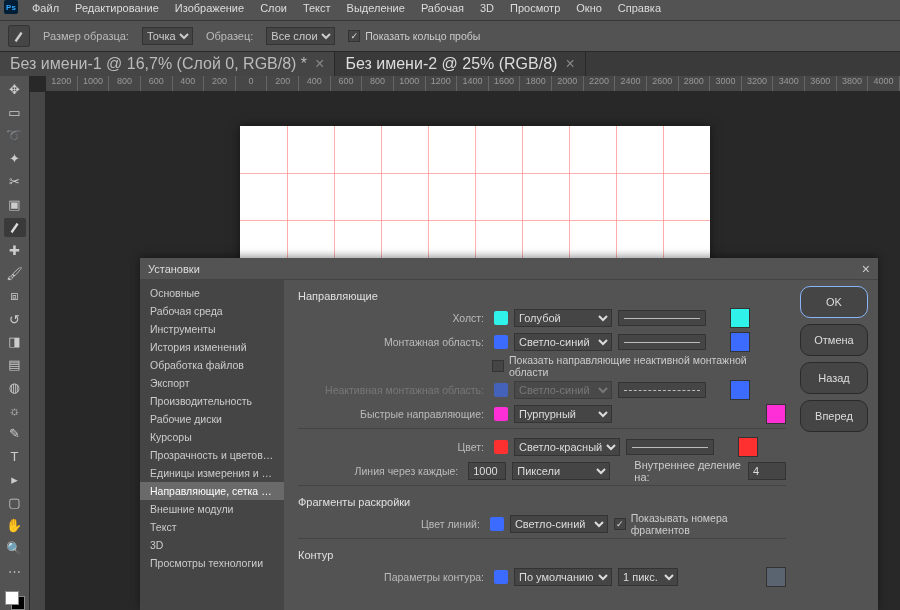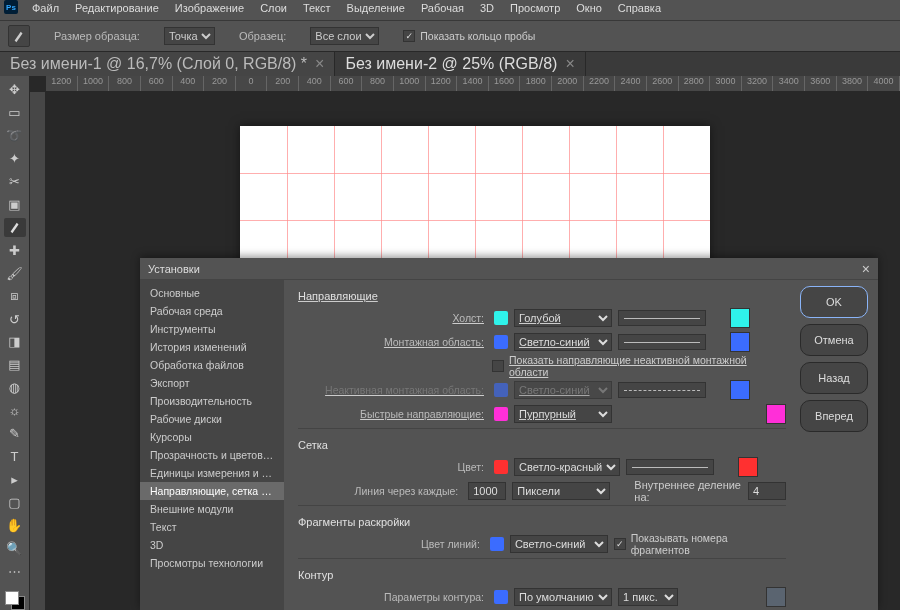--- a/index.html
+++ b/index.html
@@ -4,21 +4,21 @@
 <style>
 * { margin: 0; padding: 0; box-sizing: border-box; font-family: "Segoe UI", Tahoma, sans-serif; }
 body { background: #323232; color: #ccc; font-size: 11px; overflow: hidden; width: 900px; height: 610px; position: relative; }
 
 
 .menubar { height: 20px; background: #535353; display: flex; align-items: flex-start; padding-left: 4px; font-size: 11px; color: #ddd; }
 .menubar .ps-icon { width: 14px; height: 14px; background: #001e36; color: #31a8ff; font-size: 8px; font-weight: bold; display: flex; align-items: center; justify-content: center; border-radius: 2px; margin-right: 6px; }
 .menubar .menu-item { padding: 2px 8px; cursor: default; }
 
 
-.optionsbar { height: 32px; background: #535353; border-top: 1px solid #383838; border-bottom: 1px solid #282828; display: flex; align-items: center; padding-left: 8px; gap: 24px; font-size: 11px; color: #ccc; }
+.optionsbar { height: 32px; background: #535353; border-top: 1px solid #383838; border-bottom: 1px solid #282828; display: flex; align-items: center; padding-left: 8px; gap: 13px; font-size: 11px; color: #ccc; }
 .optionsbar .tool-icon { width: 22px; height: 22px; background: #454545; border: 1px solid #333; border-radius: 2px; display:flex; align-items:center; justify-content:center; }
 .optionsbar select { background: #454545; color: #ccc; border: 1px solid #333; font-size: 11px; height: 18px; }
 .optionsbar label { color: #bbb; }
 
 
 .doctabs { height: 24px; background: #3a3a3a; display: flex; align-items: stretch; }
 .doctab { padding: 4px 10px; font-size: 16px; color: #bbb; display: flex; align-items: center; border-right: 1px solid #282828; background: #454545; cursor: default; }
 .doctab.active { background: #3a3a3a; color: #ddd; }
 .doctab .x { margin-left: 8px; color: #888; }
 
@@ -46,21 +46,21 @@
 .dialog-title .close { color: #ccc; font-size: 14px; cursor: default; }
 .dialog-body { flex: 1; display: flex; overflow: hidden; }
 
 .sidebar { width: 144px; background: #454545; padding: 4px 0; overflow-y: auto; }
 .sidebar .cat { padding: 3px 10px; font-size: 10.5px; color: #ccc; cursor: default; white-space: nowrap; overflow:hidden; text-overflow: ellipsis;}
 .sidebar .cat.sel { background: #6a6a6a; color: #fff; }
 
 .prefs { flex: 1; padding: 6px 14px 6px 14px; overflow-y: auto; font-size: 11px; color: #ccc; }
 .section-label { color: #e0e0e0; font-size: 11px; margin: 4px 0 4px 0; }
 .section { border-top: 1px solid #444; padding-top: 6px; margin-top: 2px; }
-.section:first-child { border-top: none; padding-top: 0; text-decoration: underline; }
+.section:first-child { border-top: none; padding-top: 0; }
 .row { display: flex; align-items: center; height: 24px; gap: 6px; }
 .row .lab { width: 190px; text-align: right; color: #bbb; font-size: 10.5px; padding-right: 4px; }
 .row .lab.dis { color: #777; }
 .colorwell { width: 14px; height: 14px; border-radius: 2px; flex-shrink: 0; }
 .row select { background: #454545; color: #ddd; border: 1px solid #333; font-size: 11px; height: 18px; min-width: 98px; }
 .row select.dis { color:#888; }
 .row input[type=text] { background: #454545; color: #ddd; border: 1px solid #333; font-size: 11px; height: 18px; width: 38px; padding: 0 4px; text-align: left; }
 .stylebox { width: 88px; height: 16px; border: 1px solid #333; background: #454545; display:flex; align-items:center; justify-content:center; }
 .stylebox hr { width: 76px; border: none; border-top: 1px solid #bbb; }
 .stylebox.dashed hr { border-top: 1px dashed #bbb; }
@@ -271,21 +271,20 @@
         <div class="row">
           <span class="lab">Быстрые направляющие:</span>
           <span class="colorwell" style="background:#ff2fd8"></span>
           <select><option>Пурпурный</option></select>
           <span style="flex:1"></span>
           <div class="bigcolor" style="background:#ff2fd8"></div>
         </div>
       </div>
 
       <div class="section">
-        <div class="section-label">Сетка</div>
         <div class="row">
           <span class="lab">Цвет:</span>
           <span class="colorwell" style="background:#ff3030"></span>
           <select><option>Светло-красный</option></select>
           <div class="stylebox">
               <hr>
             </div>
           <div class="bigcolor" style="background:#ff3030"></div>
         </div>
         <div class="row">

